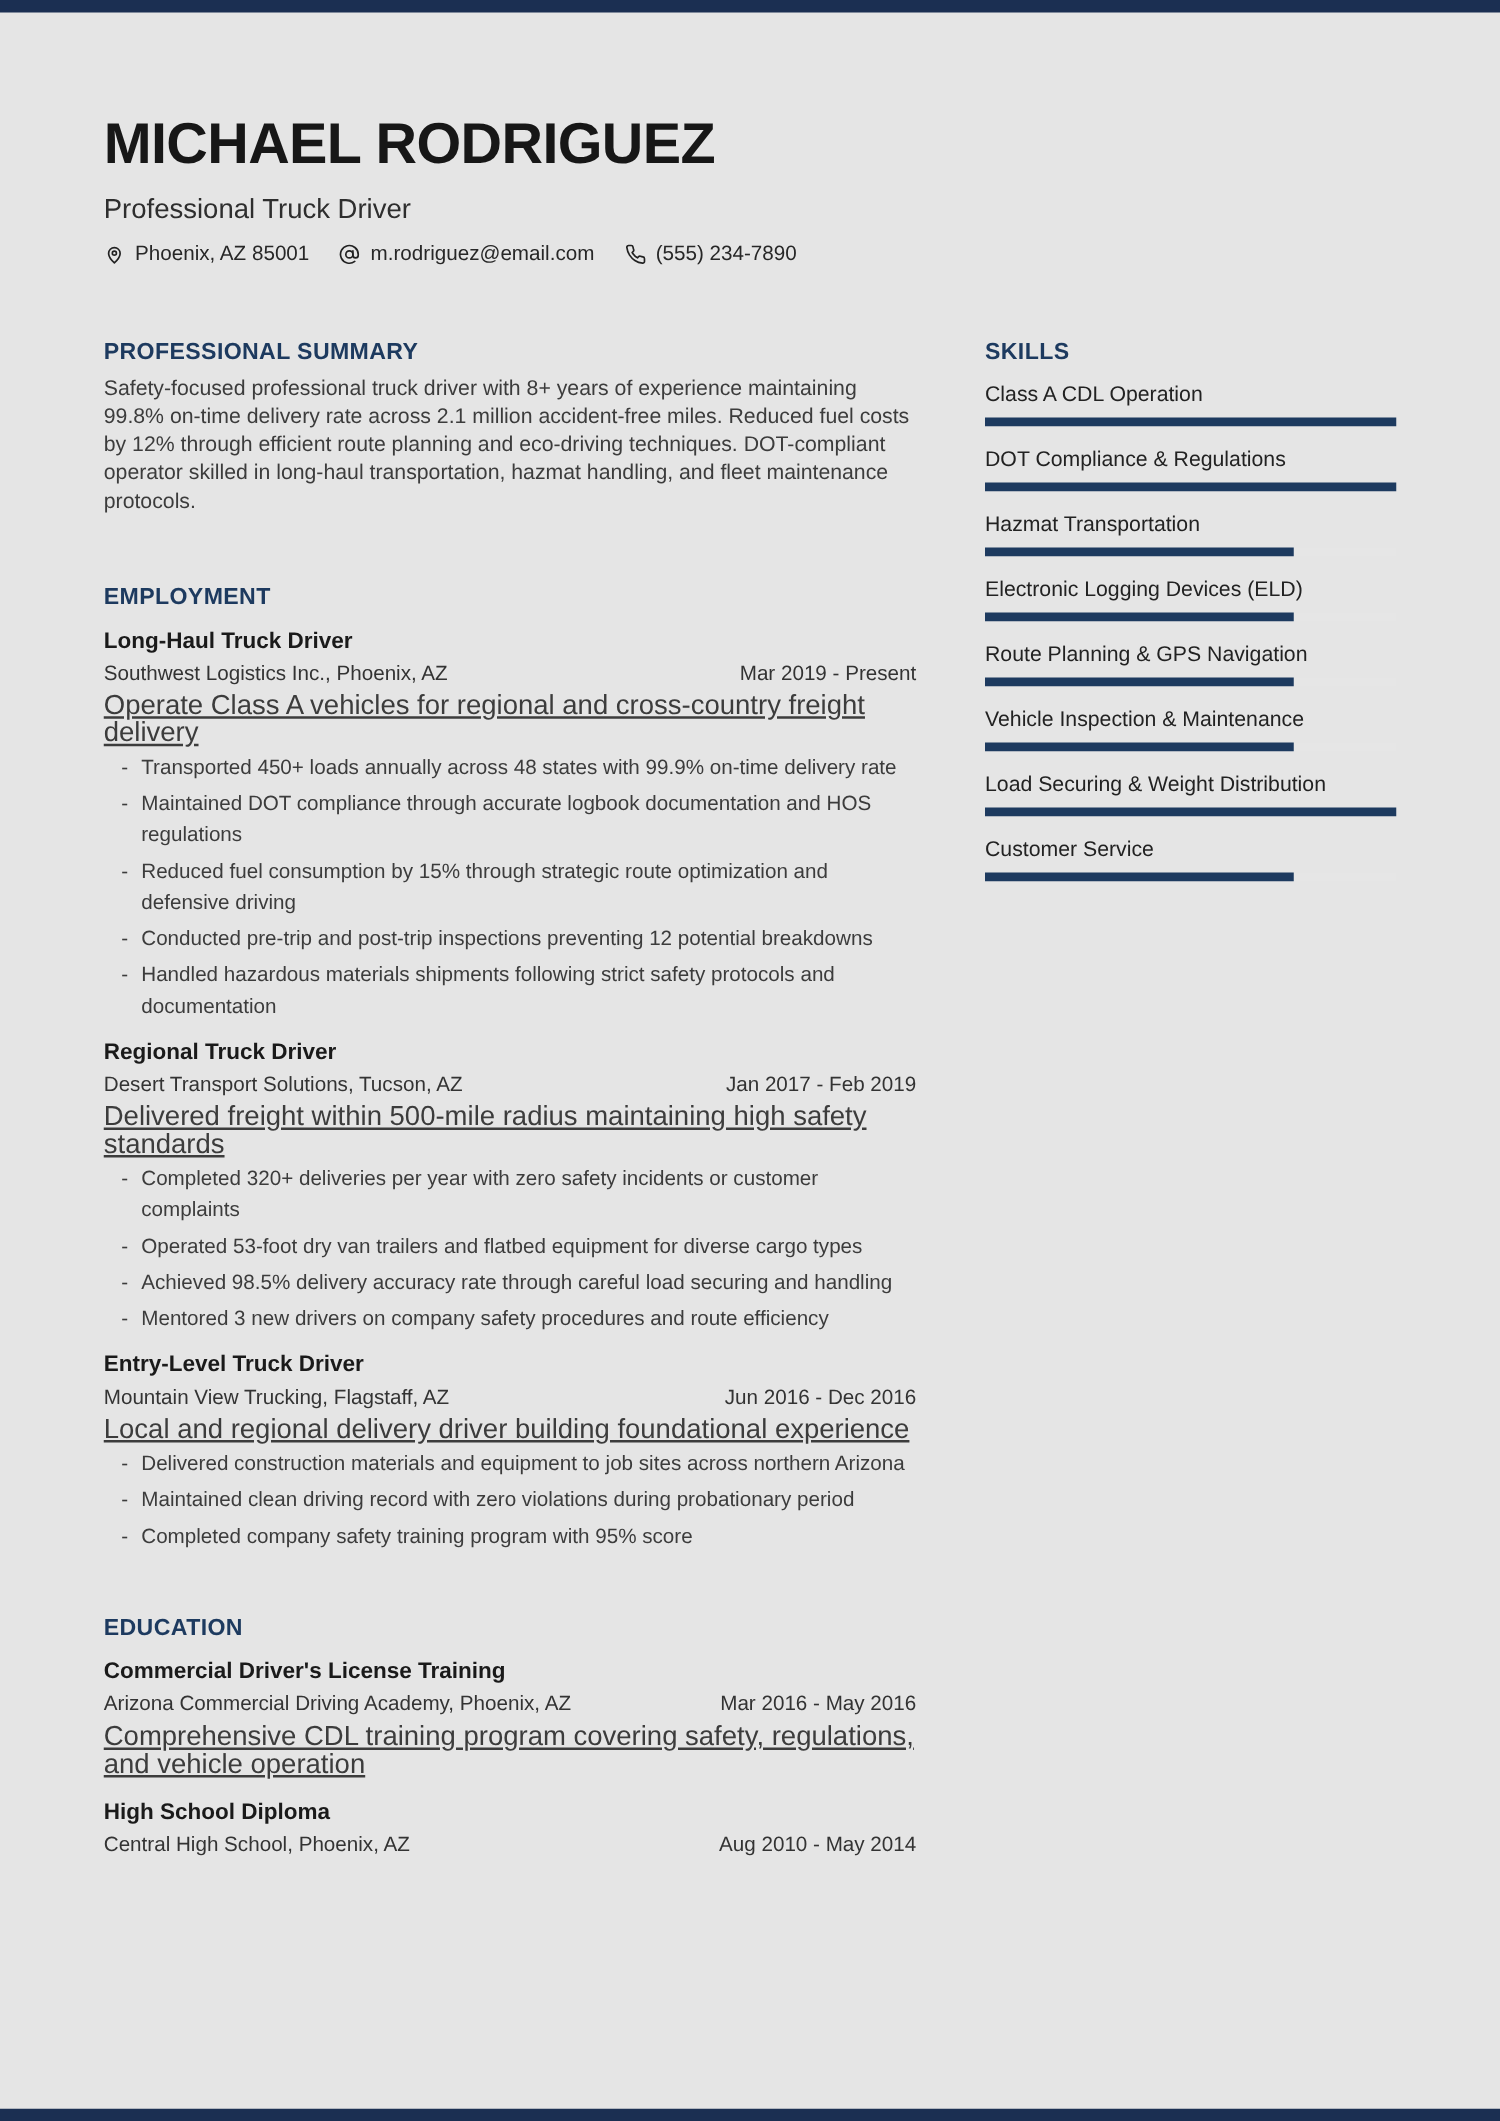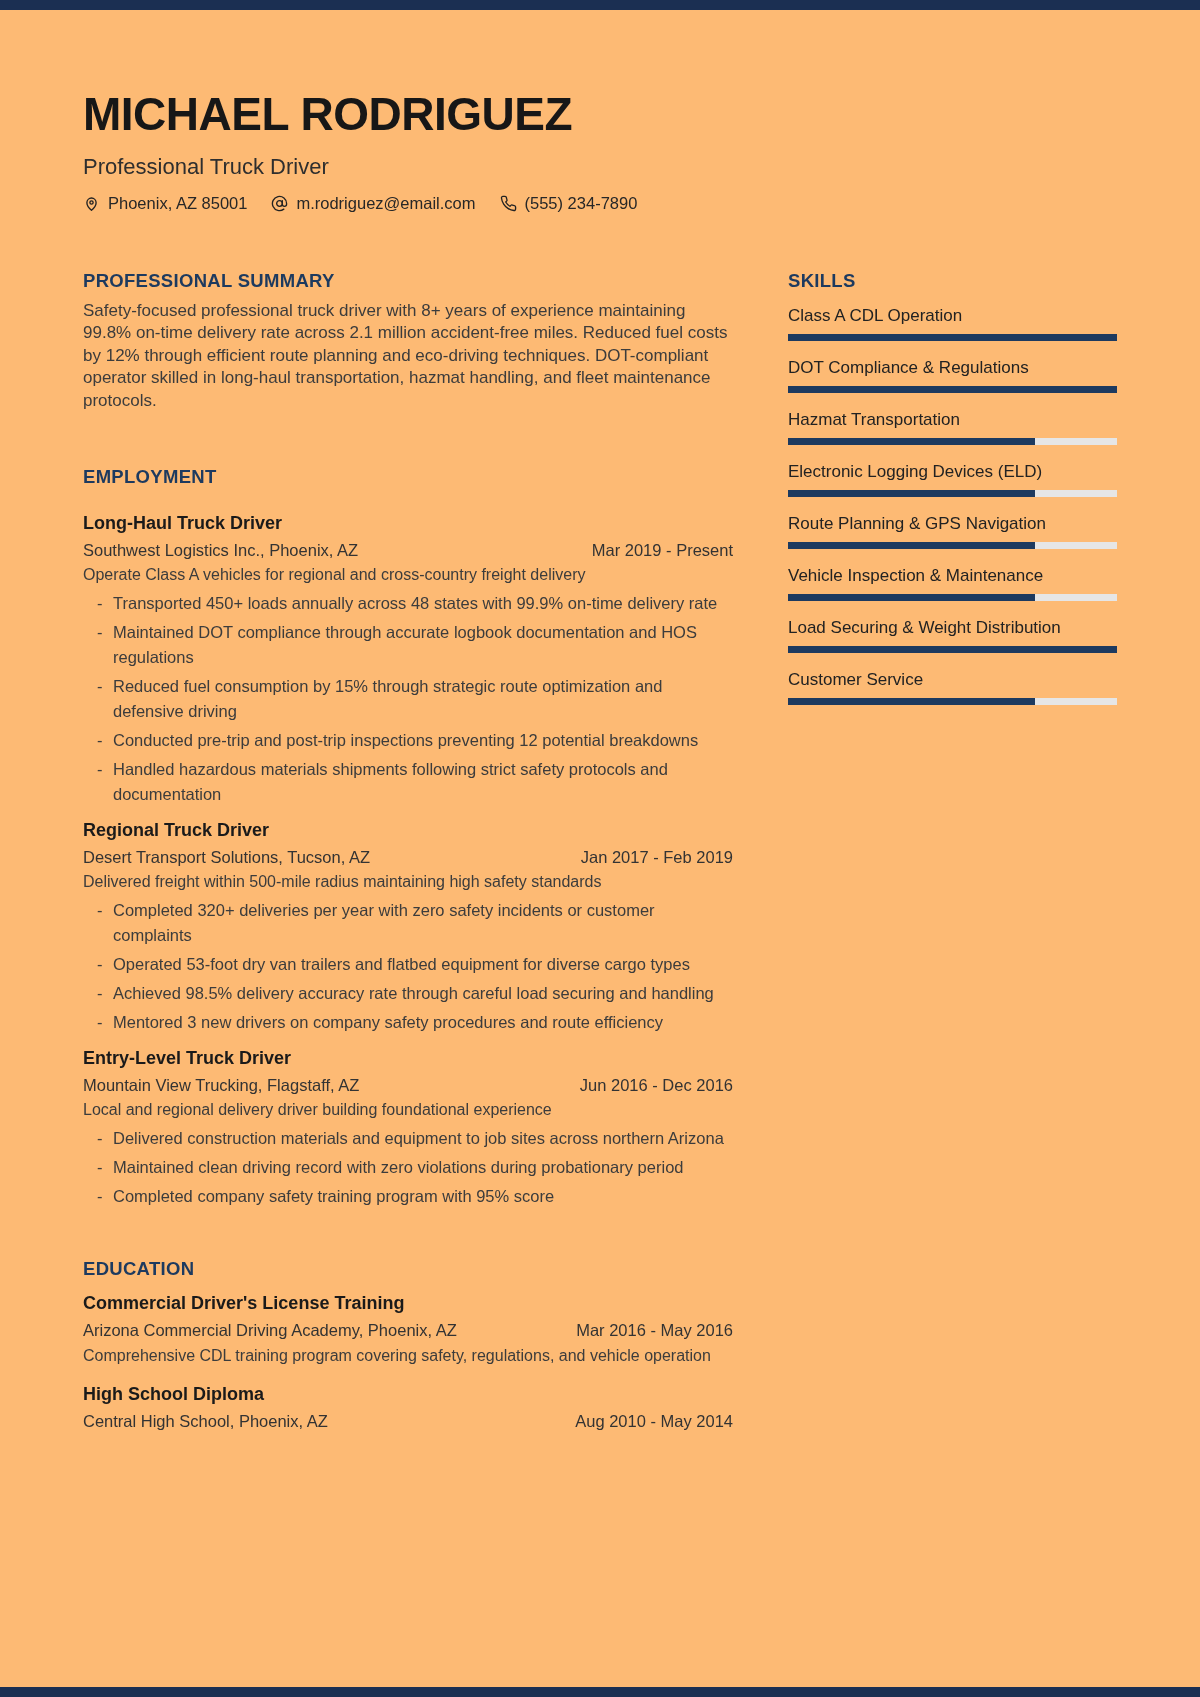--- a/index.html
+++ b/index.html
@@ -1,21 +1,21 @@
 <!DOCTYPE html>
 <html><head>
 <meta charset="utf-8">
 <style>
   html, body { margin: 0; padding: 0; background: #ffffff; }
   body { font-family: "Liberation Sans", sans-serif; color: #333; }
   .page {
     position: relative;
     width: 1200px;
     height: 1697px;
-    background: #fdba74;
+    background: #e5e5e5;
     overflow: hidden;
   }
   .band { position: absolute; left: 0; width: 100%; height: 10px; background: #1b2f52; }
   .band.top { top: 0; }
   .band.bottom { bottom: 0; }
 
   .header { padding: 90px 83px 0 83px; }
   .name {
     font-size: 46px;
     font-weight: 700;
@@ -60,21 +60,21 @@
   }
   .summary-text {
     margin: 9px 0 0 0;
     font-size: 17px;
     line-height: 22.4px;
     color: #3c3c3c;
   }
   .section-employment { margin-top: 55px; }
   .section-education { margin-top: 50px; }
 
-  .job { margin-top: 25px; }
+  .job { margin-top: 14px; }
   .job + .job, .edu + .edu { margin-top: 12px; }
   .edu { margin-top: 13px; }
   .edu + .edu { margin-top: 16px; }
   .item-title {
     font-size: 18px;
     font-weight: 700;
     line-height: 22px;
     color: #1a1a1a;
   }
   .meta-row {
@@ -83,23 +83,24 @@
     justify-content: space-between;
     align-items: flex-end;
     font-size: 16.5px;
     line-height: 22px;
     color: #333333;
   }
   .meta-org { max-width: 375px; }
   .meta-dates { white-space: nowrap; text-align: right; }
   .item-desc {
     margin-top: 3px;
-    font-size: 16px;
+    font-size: 22px;
     line-height: 22px;
     color: #3c3c3c;
+    text-decoration: underline;
   }
   .edu .item-desc { margin-top: 4px; }
   ul.bullets {
     list-style: none;
     margin: 5px 0 0 0;
     padding: 0;
   }
   ul.bullets li {
     position: relative;
     padding-left: 30px;

